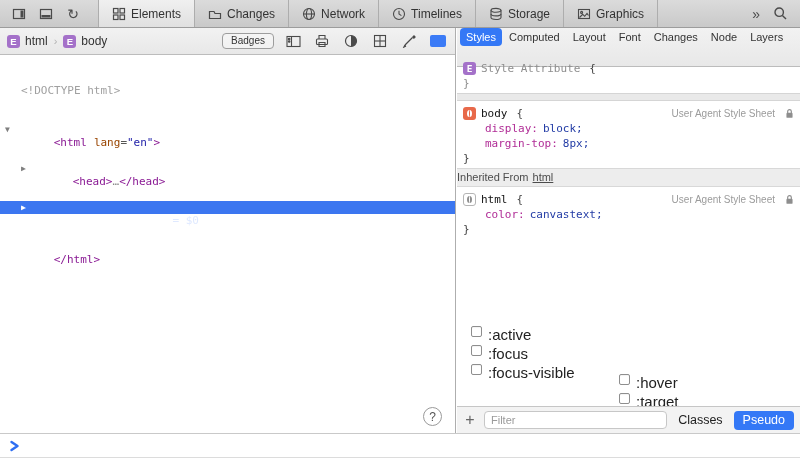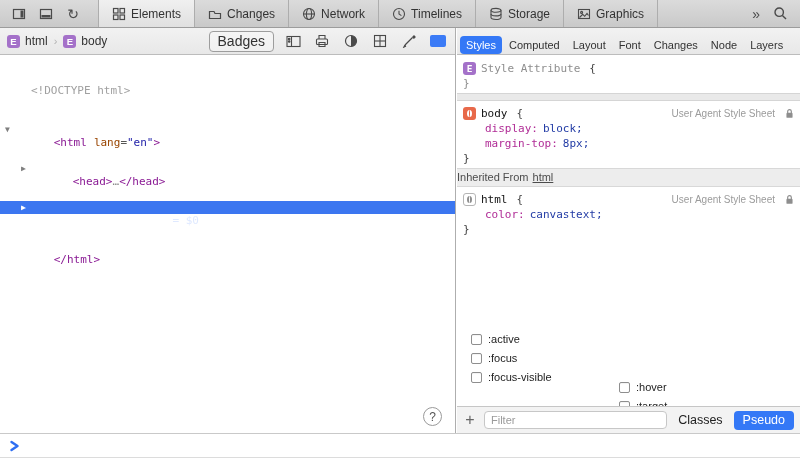--- a/index.html
+++ b/index.html
@@ -29,45 +29,45 @@
   .right-panel { position:absolute; left:457px; top:28px; right:0; bottom:28px; background:#fff; }
 
   
   .dom-toolbar { height:27px; border-bottom:1px solid #bcbcbc; background:linear-gradient(#f2f2f2,#e8e8e8);
     display:flex; align-items:center; padding:0 7px; }
   .breadcrumb { display:flex; align-items:center; gap:5px; font-size:12px; color:#333; }
   .e-badge { width:13px; height:13px; background:#a471c9; color:#fff; border-radius:3px;
     font-size:9.5px; font-weight:bold; display:inline-flex; align-items:center; justify-content:center; }
   .crumb-sep { color:#b3b3b3; font-size:11px; padding:0 1px; }
   .dom-tools { margin-left:auto; display:flex; align-items:center; gap:9px; }
-  .badges-pill { border:1px solid #9d9d9d; border-radius:4px; padding:1px 8px 2px; font-size:14px; color:#333; background:rgba(255,255,255,.35); }
+  .badges-pill { border:1px solid #9d9d9d; border-radius:4px; padding:1px 8px 2px; font-size:10px; color:#333; background:rgba(255,255,255,.35); }
   .blue-rect-icon { width:16px; height:12px; background:#3b7bf6; border-radius:2px; }
 
   
   .dom-tree { font-family:"DejaVu Sans Mono", monospace; font-size:11px; line-height:13px; padding-top:3px; white-space:pre; }
   .t-row { position:relative; padding-left:14px; height:13px; }
   .t-row.lvl2 { padding-left:33px; }
   .t-row .arrow { position:absolute; left:5px; top:2px; font-size:8px; color:#7f7f7f; line-height:9px; }
   .t-row.lvl2 .arrow { left:21px; }
-  .doctype { padding-left:31px; color:#a0a0a0; }
+  .doctype { padding-left:21px; color:#a0a0a0; }
   .tag { color:#8a1a94; }
   .attr-name { color:#994500; margin-left:7px; }
   .attr-eq { color:#555; }
   .attr-value { color:#1a1aa6; }
   .ellipsis { color:#888; }
   .t-row.sel { background:#3b76f0; }
   .t-row.sel span { color:#fff; }
   .t-row.sel .suffix { color:#dfe9ff; margin-left:7px; }
   .help-btn { position:absolute; right:13px; bottom:7px; width:19px; height:19px; border:1px solid #9a9a9a;
     border-radius:50%; display:flex; align-items:center; justify-content:center;
     font-size:12px; color:#555; background:#fff; }
 
   
-  .styles-tabs { height:27px; border-bottom:1px solid #bcbcbc; background:linear-gradient(#f2f2f2,#e8e8e8);
-    display:flex; align-items:flex-end; padding:0 3px; gap:1px; font-size:11px; color:#333; }
+  .styles-tabs { height:39px; border-bottom:1px solid #bcbcbc; background:linear-gradient(#f2f2f2,#e8e8e8);
+    display:flex; align-items:flex-start; padding:0 3px; gap:1px; font-size:11px; color:#333; }
   .stab { padding:3px 6px; border-radius:4px; white-space:nowrap; }
   .stab.active { background:#3478f6; color:#fff; }
 
   
   .styles-content { position:absolute; left:0; right:0; top:28px; bottom:27px; font-size:11px; overflow:hidden; }
   .code { font-family:"DejaVu Sans Mono", monospace; }
   .attr-sec { padding:5px 6px 2px; color:#8e8e8e; }
   .attr-sec .hdr { display:flex; align-items:center; gap:5px; height:15px; }
   .sec-close { padding:1px 0 2px 0; height:15px; }
   .section-sep { height:8px; background:#e9e9e9; border-top:1px solid #d5d5d5; border-bottom:1px solid #d5d5d5; }
@@ -86,21 +86,21 @@
   .rule-icon .paren { width:5px; height:7px; border-left:2px solid #fff; border-right:2px solid #fff; border-radius:50%; }
   .rule-icon.plain .paren { border-color:#8e8e8e; }
   .inherited-bar { background:#ededed; border-top:1px solid #d8d8d8; border-bottom:1px solid #d8d8d8;
     padding:2px 0 3px; color:#4c4c4c; font-size:11px; }
   .inherited-bar .tgt { text-decoration:underline; margin-left:4px; }
 
   
   .pseudo-area { position:absolute; left:0; right:0; top:270px; display:flex; }
   .pseudo-col { width:162px; padding-left:14px; }
   .pseudo-col.rightcol { width:auto; padding-left:0;margin-top:48px; }
-  .pseudo-item { display:flex; align-items:flex-end; gap:6px; height:19px; font-size:11px; color:#222; }
+  .pseudo-item { display:flex; align-items:flex-start; gap:6px; height:19px; font-size:15px; color:#222; }
   .cb { width:11px; height:11px; border:1px solid #8e8e8e; border-radius:2px; background:#fff;
     box-shadow:inset 0 1px 1px rgba(0,0,0,.05); flex:none; }
 
   
   .filter-bar { position:absolute; left:0; right:0; bottom:0; height:27px; background:#f3f3f3;
     border-top:1px solid #c6c6c6; display:flex; align-items:center; padding:0 6px; gap:7px; }
   .add-btn { font-size:16px; color:#666; width:14px; line-height:14px; text-align:center; }
   .filter-input { flex:1; max-width:196px; height:18px; border:1px solid #c7c7c7; border-radius:4px;
     background:#fff; font-size:11px; padding:0 6px; color:#333; outline:none; font-family:"Liberation Sans",sans-serif; }
   .filter-input::placeholder { color:#9a9a9a; }

